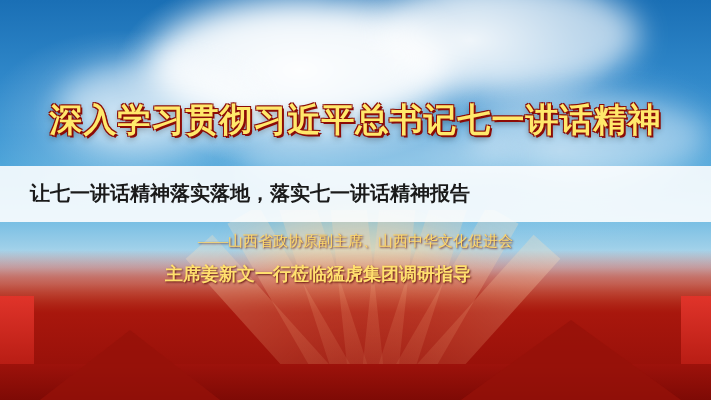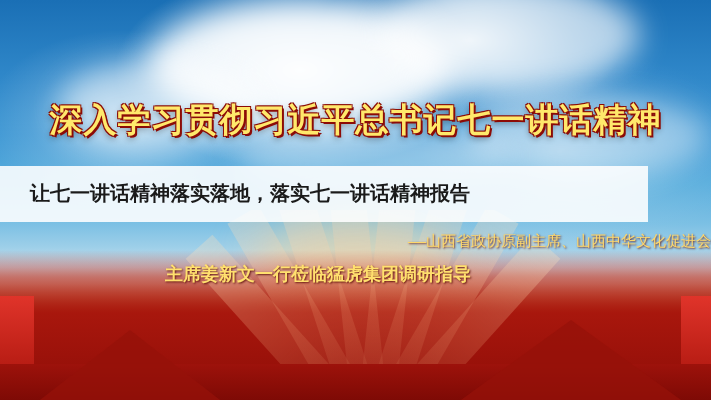--- a/index.html
+++ b/index.html
@@ -91,39 +91,39 @@
       1px -1px 0 #8c0b06,
       -1px 1px 0 #8c0b06,
       0 3px 6px rgba(0,0,0,0.45);
     white-space: nowrap;
   }
   
   .title-band {
     position: absolute;
     left: 0;
     top: 166px;
-    width: 648px;
+    width: 711px;
     padding: 12px 22px 14px 30px;
     box-sizing: border-box;
     background: rgba(255,255,255,0.88);
     color: #1a1a1a;
     font-family: "DejaVu Sans", "Liberation Sans", sans-serif;
     font-weight: bold;
     font-size: 20px;
     line-height: 30px;
     text-align: left;
   }
   
   .sub-line-1 {
     position: absolute;
     left: 0;
     top: 232px;
     width: 711px;
-    text-align: right;
-    font-family: Liberation Mono, monospace;
+    text-align: center;
+    font-family: Liberation Serif, serif;
     font-size: 15px;
     color: #ffd86a;
     text-shadow: 1px 1px 2px rgba(90,10,5,0.85);
     white-space: nowrap;
   }
   .sub-line-2 {
     position: absolute;
     left: 0;
     top: 262px;
     width: 636px;

